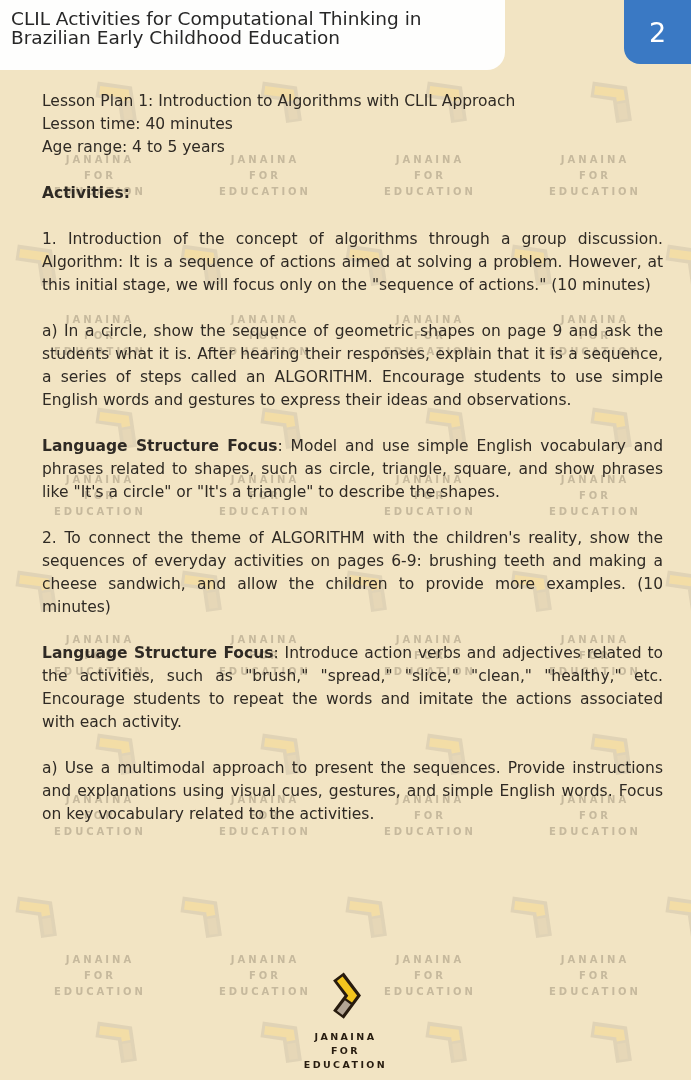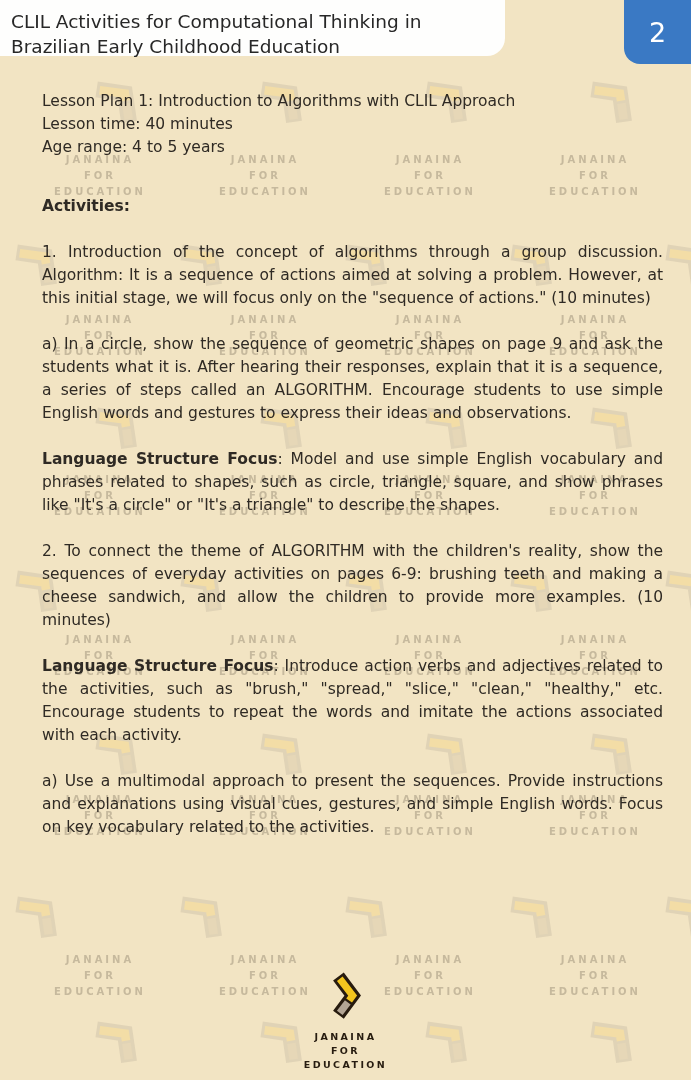--- a/index.html
+++ b/index.html
@@ -26,43 +26,43 @@
   .chev{width:100%;height:100%;display:block;}
   .chev path{fill:none;stroke-linejoin:miter;}
   .chev .c-o{stroke-width:30;}
   .chev .c-y,.chev .c-g{stroke-width:16;}
   .wm-chev .c-o{stroke:#d3c6ac;}
   .wm-chev .c-y{stroke:#f4d98f;}
   .wm-chev .c-g{stroke:#ddcdae;}
   
   .title-card{
     position:absolute;left:0;top:0;z-index:2;
-    width:505px;height:56px;box-sizing:border-box;
+    width:505px;height:70px;box-sizing:border-box;
     background:#fefefd;border-bottom-right-radius:18px;
     padding:9px 18px 0 11px;
-    font-size:18.5px;line-height:25px;font-weight:500;
+    font-size:18.5px;line-height:19px;font-weight:500;
     color:#272727;
   }
   .page-badge{
     position:absolute;right:0;top:0;z-index:2;
     width:67px;height:64px;
     background:#3a79c4;border-bottom-left-radius:16px;
     display:flex;align-items:center;justify-content:center;
     color:#ffffff;font-size:27px;
   }
   
   .content{
     position:absolute;left:0;top:68px;right:0;z-index:1;
     box-sizing:border-box;
     padding:22px 28px 0 42px;
     font-size:15.5px;line-height:23px;color:#2f2a24;
   }
   .content p{margin:0 0 23px 0;text-align:justify;}
   .content .meta p{margin:0;text-align:left;}
-  .content .meta{margin-bottom:36px;}
+  .content .meta{margin-bottom:23px;}
   .content .bold{font-weight:bold;margin-top:12px;}
   
   .footer{
     position:absolute;left:0;right:0;top:970px;z-index:1;
     text-align:center;
   }
   .footer-logo{display:inline-block;width:40px;height:53px;}
   .footer-logo .c-o{stroke:#271b0f;}
   .footer-logo .c-y{stroke:#f3c51e;}
   .footer-logo .c-g{stroke:#b3a595;}

